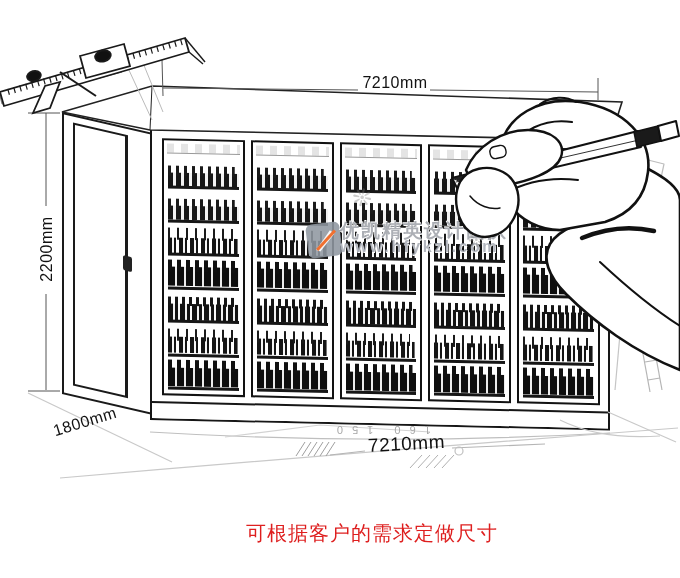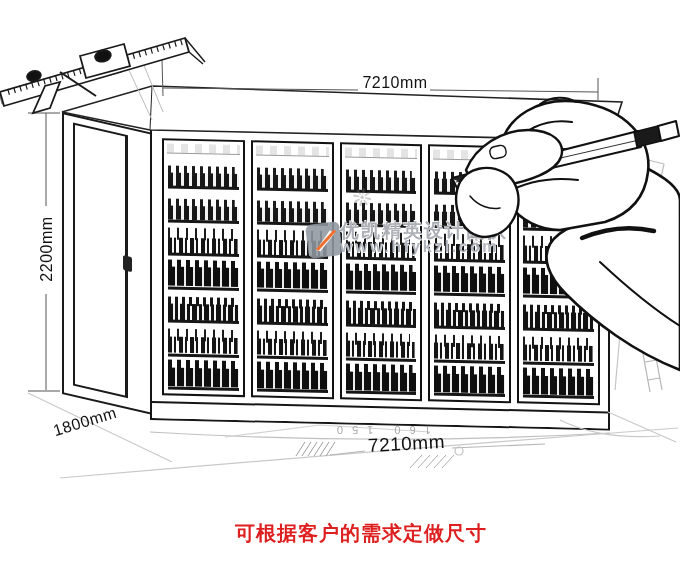--- a/index.html
+++ b/index.html
@@ -43,21 +43,21 @@
 
   
   .dim{position:absolute;font-size:16px;font-weight:500;letter-spacing:.5px;color:#111;
        white-space:nowrap;}
   .dim-top{left:360px;top:74px;width:70px;text-align:center;}
   .dim-left{left:12px;top:240px;width:70px;text-align:center;transform:rotate(-90deg);}
   .dim-depth{left:50px;top:413px;width:70px;text-align:center;transform:rotate(-17deg);}
   .dim-bottom{left:368px;top:433px;font-size:19px;transform:rotate(-3deg);}
   .floor-num{position:absolute;left:328px;top:424px;font-size:11px;color:#a8a8a8;
        letter-spacing:9px;transform:rotate(180deg);white-space:nowrap;}
-  .note{position:absolute;left:235px;top:520px;font-size:20px;font-weight:700;
+  .note{position:absolute;left:246px;top:520px;font-size:20px;font-weight:400;
        letter-spacing:1px;white-space:nowrap;}
 
   
   .wm{position:absolute;pointer-events:none;}
   .wm-logo{left:306px;top:222px;width:36px;height:36px;transform:rotate(-7deg);}
   .wm-brand{left:340px;top:218px;font-size:19px;font-weight:700;letter-spacing:2px;
     color:rgba(151,155,163,.8);text-shadow:.6px .6px 0 #fff,-.6px -.6px 0 #fff;white-space:nowrap;}
   .wm-url{left:340px;top:238px;font-size:16px;font-weight:700;letter-spacing:2.5px;
     color:rgba(152,158,168,.75);text-shadow:.5px .5px 0 #fff;white-space:nowrap;}
   .wm-sparkle{font-size:24px;color:rgba(120,120,120,.38);}

